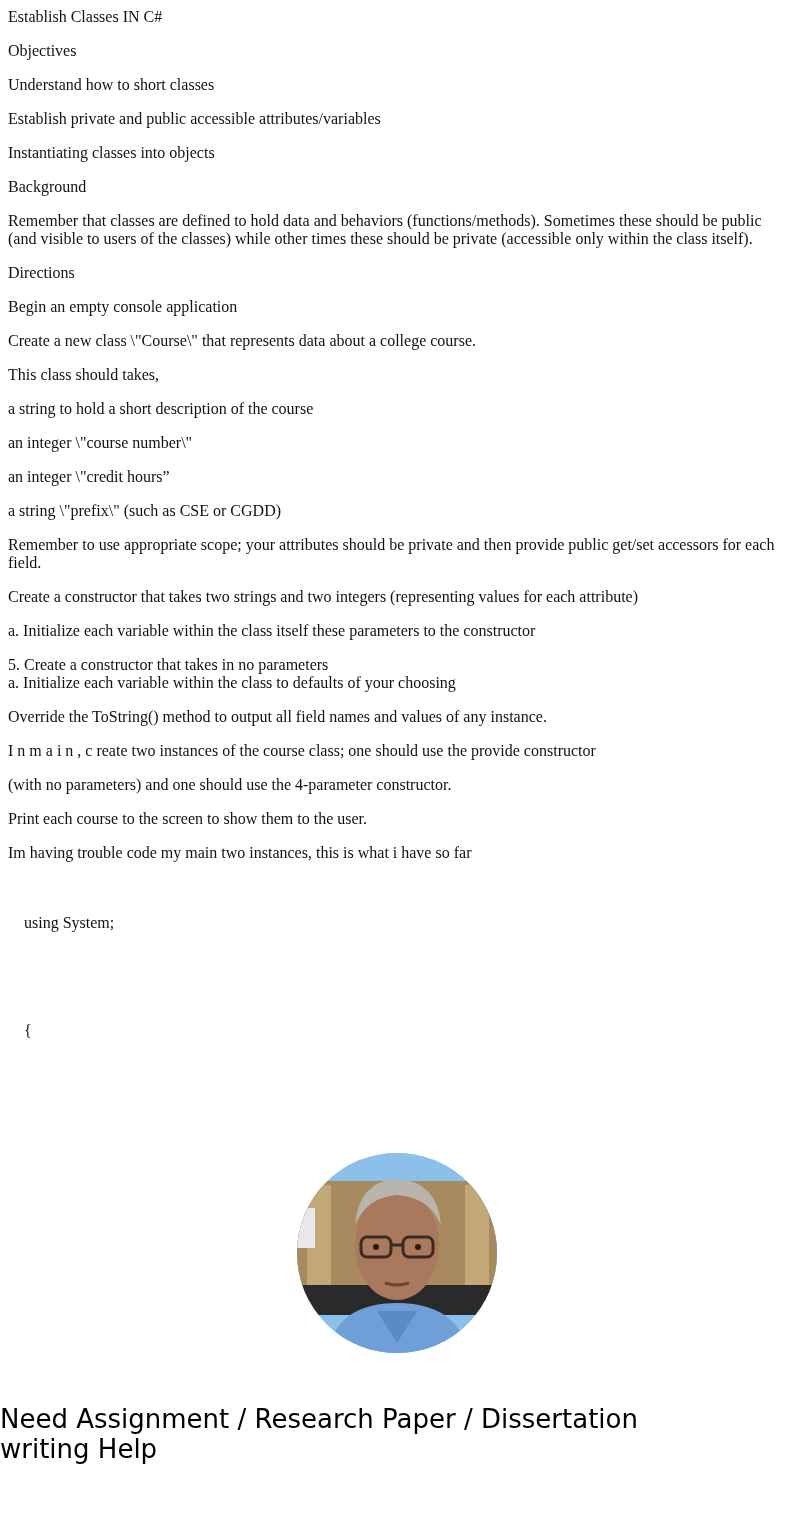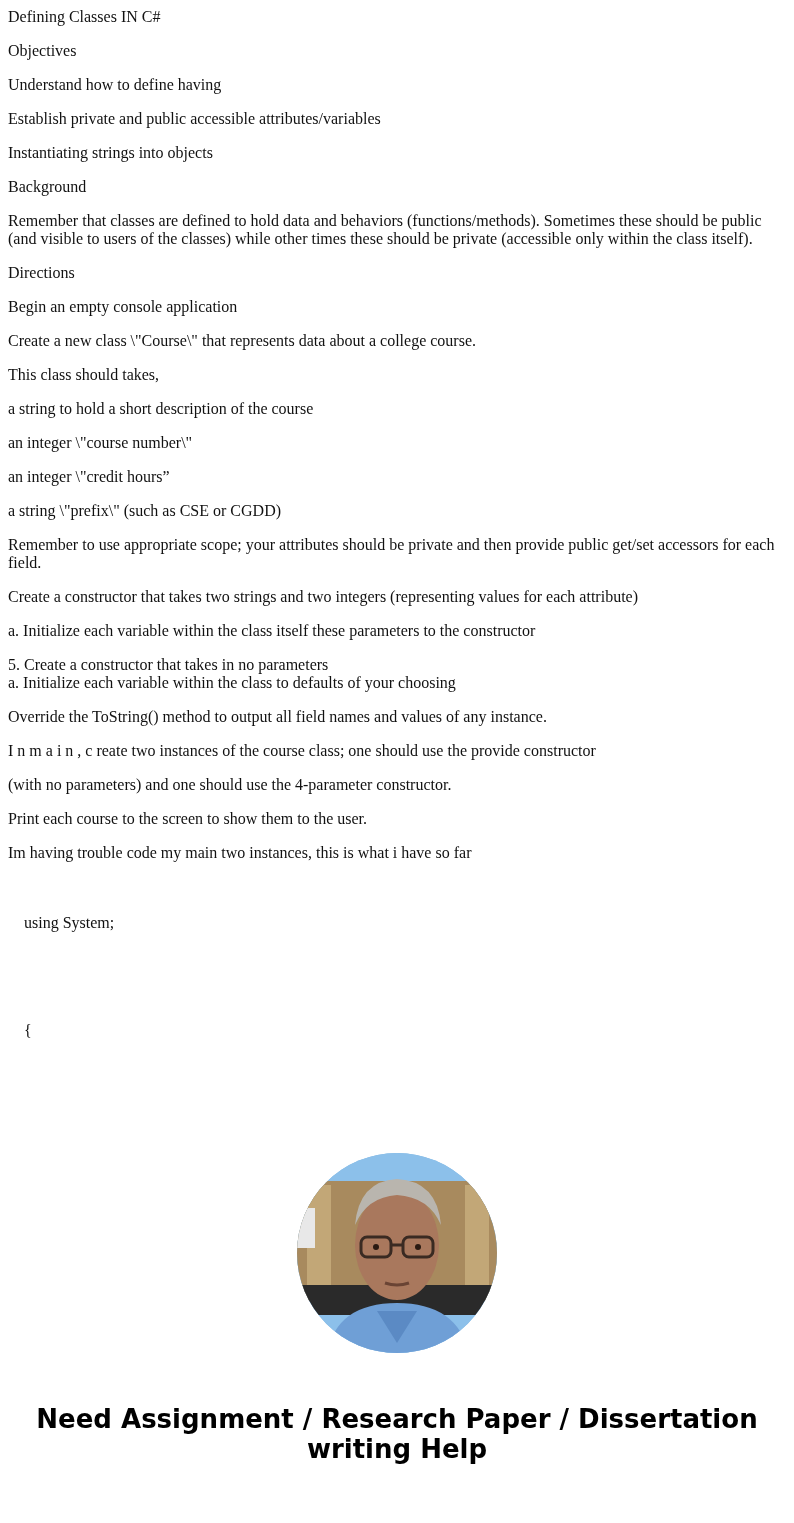--- a/index.html
+++ b/index.html
@@ -19,35 +19,35 @@
     position: absolute; left: 16px; top: 906px; width: 778px; height: 214px;
     overflow: hidden; white-space: pre; margin: 0;
     font-family: "Liberation Serif", serif; font-size: 16px; line-height: 18px;
   }
   .avatar {
     position: absolute; left: 297px; top: 1153px; width: 200px; height: 200px;
     border-radius: 50%; overflow: hidden;
     background: #7fb4e0;
   }
   .promo {
-    position: absolute; left: 0; top: 1404px; width: 794px; text-align: center;
-    font-family: "DejaVu Sans", sans-serif; font-weight: bold; font-size: 26px;
+    position: absolute; left: 0; top: 1404px; width: 794px; 
+    font-family: "DejaVu Sans", sans-serif; font-weight: normal; font-size: 26px;
     line-height: 30px; color: #000000;
   }
   .promo div { display: block; }
 </style>
 </head>
 <body>
 
 <div class="doc">
-  <p class="p" style="top:0px">Defining Classes IN C#</p>
+  <p class="p" style="top:0px">Establish Classes IN C#</p>
   <p class="p" style="top:34px">Objectives</p>
-  <p class="p" style="top:68px">Understand how to define having</p>
+  <p class="p" style="top:68px">Understand how to short classes</p>
   <p class="p" style="top:102px">Establish private and public accessible attributes/variables</p>
-  <p class="p" style="top:136px">Instantiating strings into objects</p>
+  <p class="p" style="top:136px">Instantiating classes into objects</p>
   <p class="p" style="top:170px">Background</p>
   <p class="p" style="top:204px">Remember that classes are defined to hold data and behaviors (functions/methods). Sometimes these should be public (and visible to users of the classes) while other times these should be private (accessible only within the class itself).</p>
   <p class="p" style="top:256px">Directions</p>
   <p class="p" style="top:290px">Begin an empty console application</p>
   <p class="p" style="top:324px">Create a new class \"Course\" that represents data about a college course.</p>
   <p class="p" style="top:358px">This class should takes,</p>
   <p class="p" style="top:392px">a string to hold a short description of the course</p>
   <p class="p" style="top:426px">an integer \"course number\"</p>
   <p class="p" style="top:460px">an integer \"credit hours”</p>
   <p class="p" style="top:494px">a string \"prefix\" (such as CSE or CGDD)</p>

